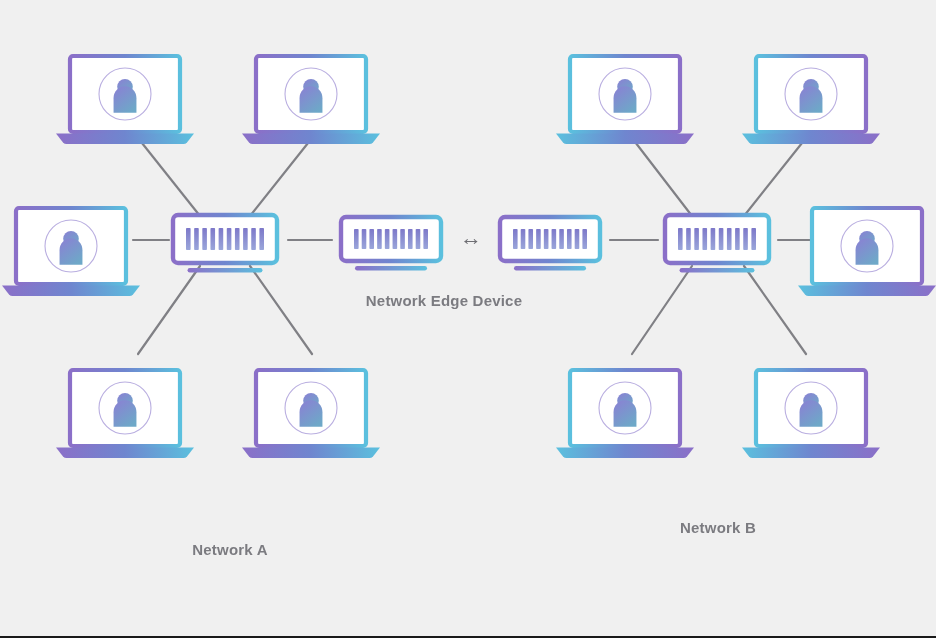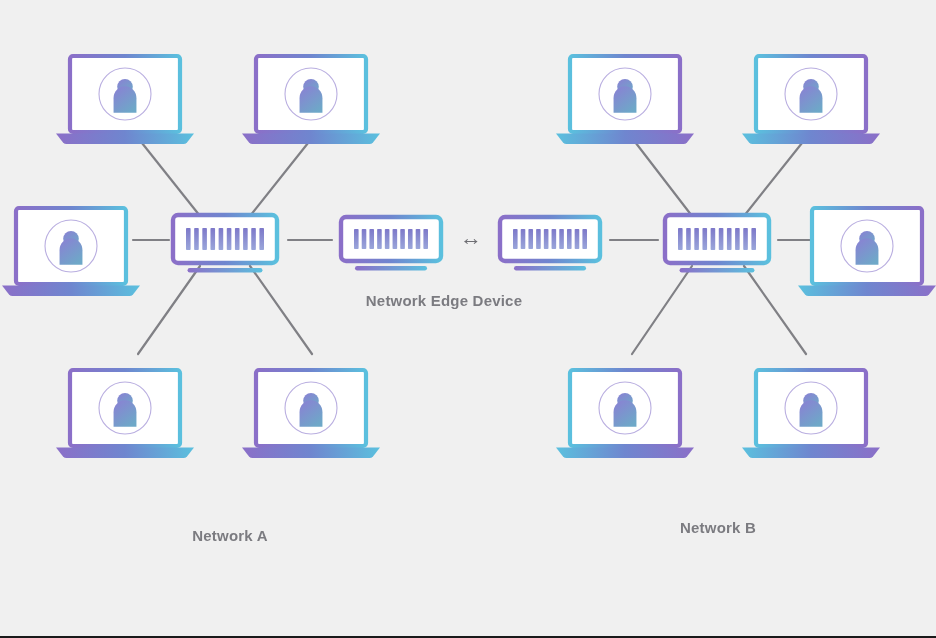--- a/index.html
+++ b/index.html
@@ -215,15 +215,15 @@
         <path d="M 799.56 426.72 L 799.56 412.16 a 11.44 11.928799999999999 0 0 1 22.88 0 L 822.44 426.72 Z" fill="url(#gradAvatar)"></path>
         <path d="M 742 447.5 L 880 447.5 L 873 456.5 a 5 5 0 0 1 -3.6 1.6 L 752.6 458.1 a 5 5 0 0 1 -3.6 -1.6 Z" fill="url(#gradRL)"></path>
       </g>
     </g>
 </svg>
 
 <span class="arrow-glyph" id="arrow-el" style="left: 471px; top: 238px;">↔</span>
 
 <div id="labels-layer">
     <div class="diagram-label" style="left: 444px; top: 292px;">Network Edge Device</div>
-    <div class="diagram-label" style="left: 230px; top: 527px; text-align: center;">Network A</div>
+    <div class="diagram-label" style="left: 230px; top: 541px; text-align: center;">Network A</div>
     <div class="diagram-label" style="left: 718px; top: 519px;">Network B</div>
   </div>
 
 </body></html>

